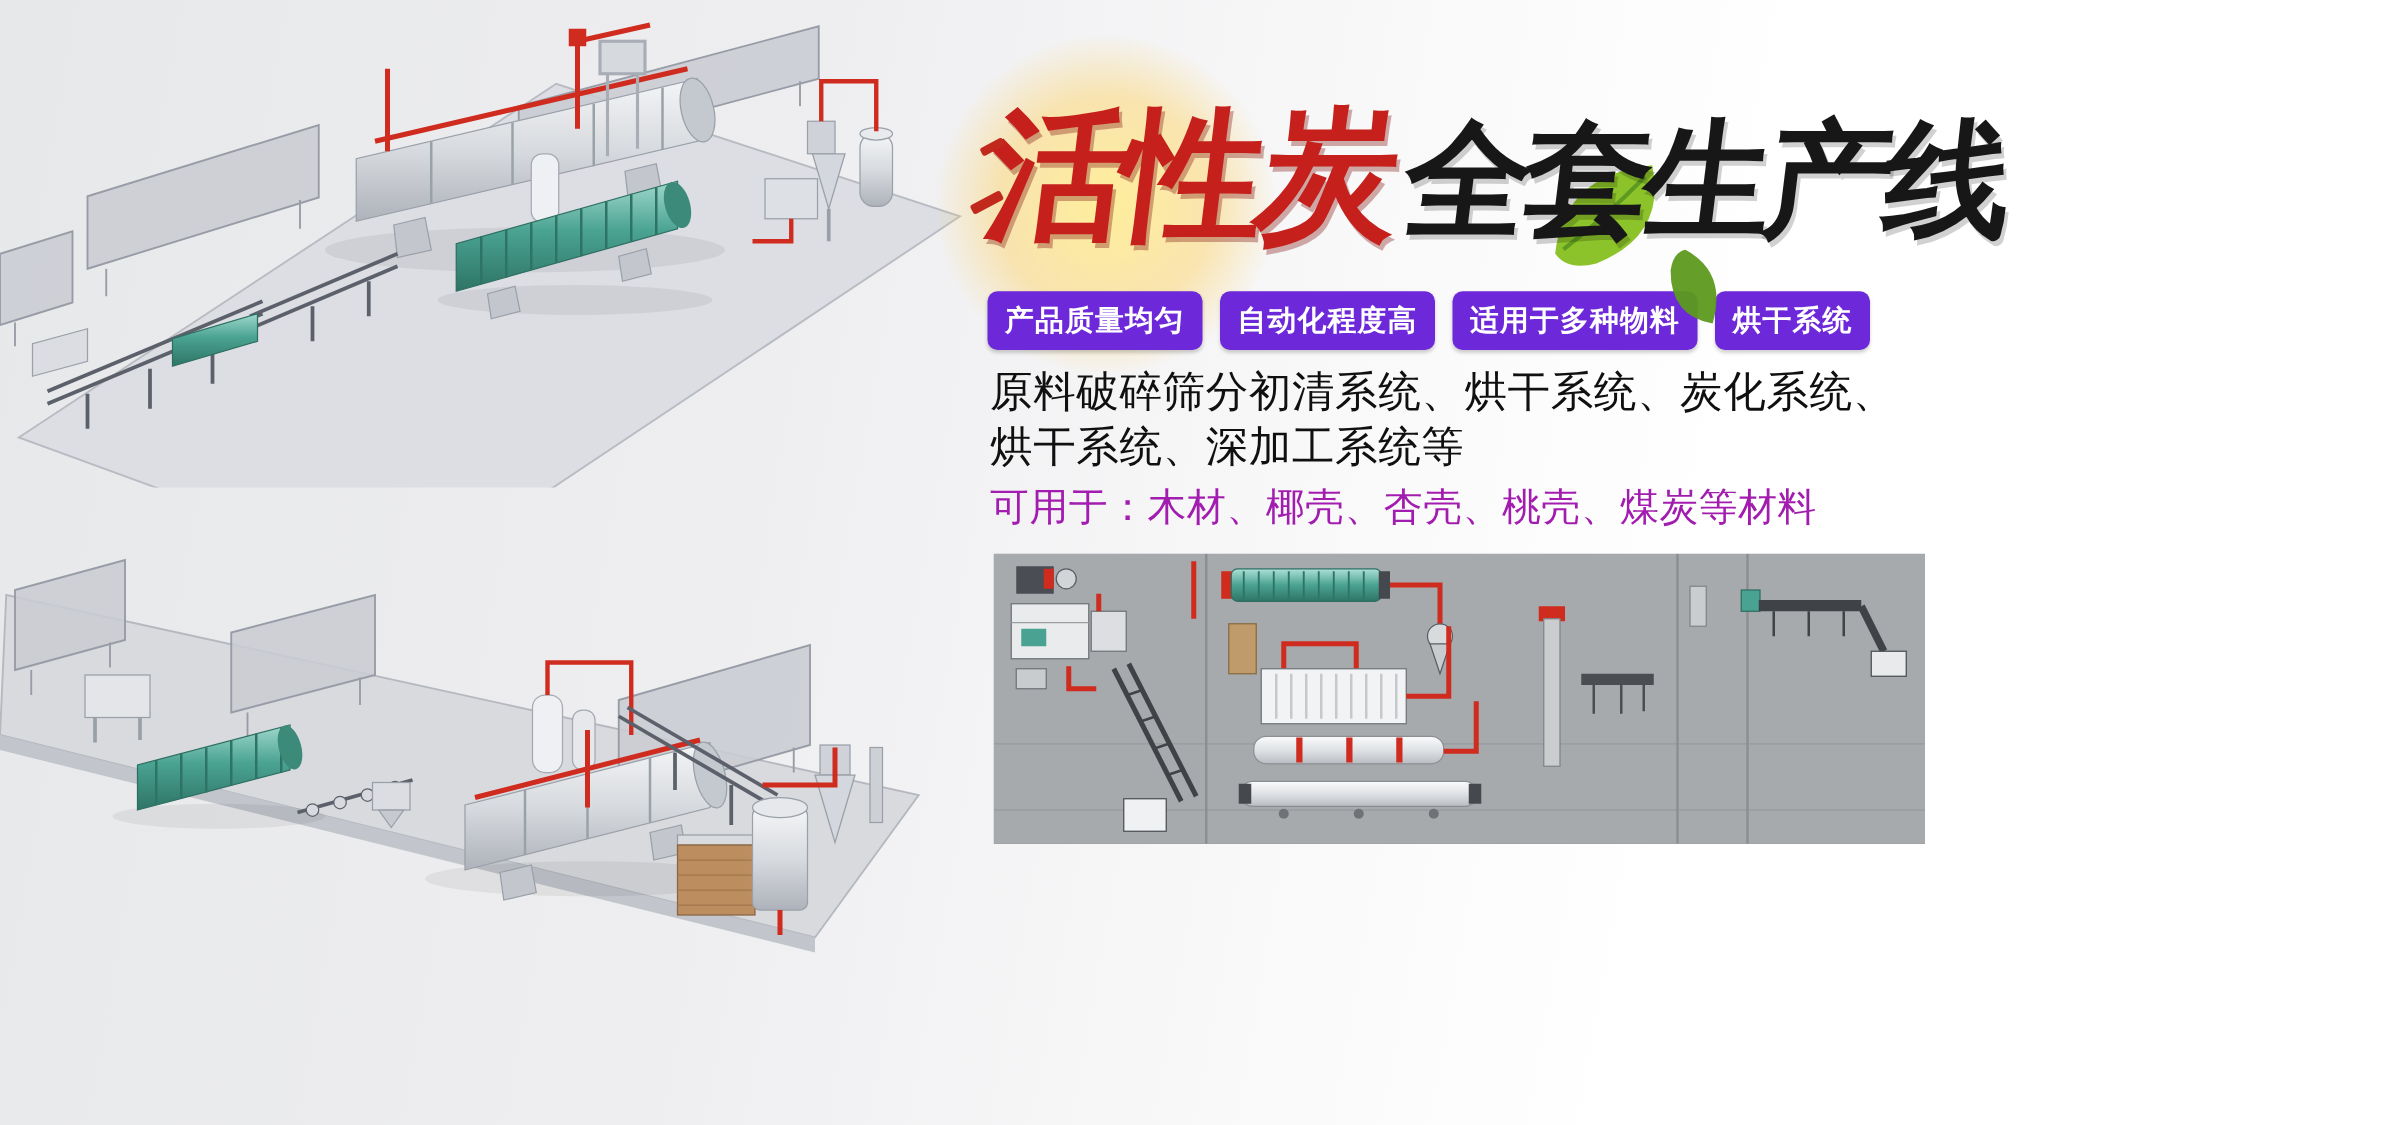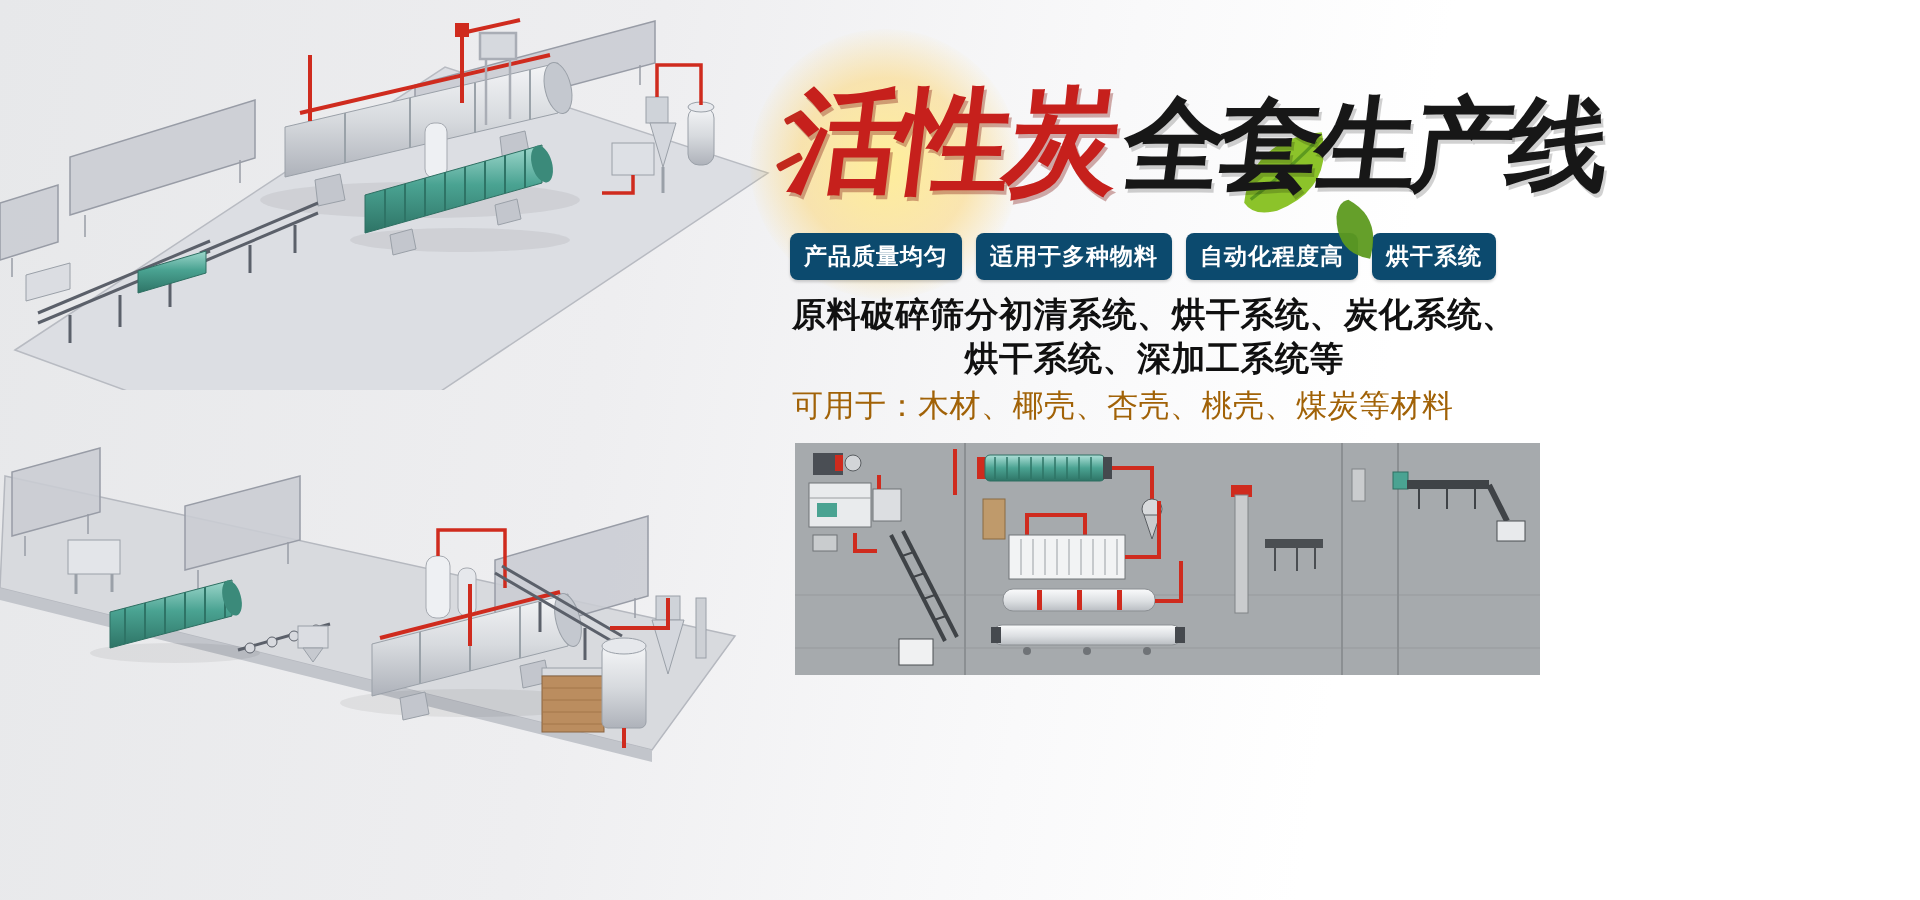--- a/index.html
+++ b/index.html
@@ -23,27 +23,27 @@
   .t-black{font-size:102px;color:#171717;text-shadow:3px 4px 0 rgba(0,0,0,.18);margin-left:10px;z-index:2;}
   .brush-mark{position:absolute;background:#c2291d;border-radius:2px;z-index:3;}
   .brush-1{left:-6px;top:30px;width:20px;height:7px;transform:rotate(-28deg);}
   .brush-2{left:-14px;top:74px;width:27px;height:8px;transform:rotate(-28deg);}
   .leaf{position:absolute;z-index:1;}
   .leaf-big{left:440px;top:32px;width:130px;height:130px;}
   .leaf-small{left:520px;top:110px;width:78px;height:78px;z-index:3;opacity:.95;}
 
   
   .badges{position:absolute;left:10px;top:233px;display:flex;gap:14px;}
-  .badge{background:#0c4a6e;color:#ffffff;font-weight:bold;font-size:23px;
+  .badge{background:#6d28d9;color:#ffffff;font-weight:bold;font-size:23px;
     padding:8px 14px;border-radius:8px;letter-spacing:1px;box-shadow:0 2px 3px rgba(0,0,0,.18);}
 
   
   .desc{position:absolute;left:12px;top:292px;}
-  .desc .bold-line{font-size:34px;font-weight:bold;color:#101010;line-height:44px;letter-spacing:.5px;margin:0;text-align:center;}
-  .desc .light-line{font-size:31px;font-weight:normal;color:#a16207;line-height:44px;letter-spacing:.5px;margin:4px 0 0 0;}
+  .desc .bold-line{font-size:34px;font-weight:normal;color:#101010;line-height:44px;letter-spacing:.5px;margin:0;}
+  .desc .light-line{font-size:31px;font-weight:normal;color:#a21caf;line-height:44px;letter-spacing:.5px;margin:4px 0 0 0;}
 
   
   .inset{position:absolute;left:15px;top:443px;width:745px;height:232px;
     box-shadow:inset 0 0 0 1px #8e9295;background:#a6aaad;}
   svg{display:block;}
 </style>
 </head>
 <body>
 
 <div class="banner">
@@ -285,22 +285,22 @@
       <span class="leaf leaf-small">
         <svg viewBox="0 0 100 100" width="78" height="78">
           <path d="M18,78 Q8,30 58,8 Q80,46 44,76 Q28,86 18,78 Z" fill="#5d9a1f" transform="rotate(130 50 50)"></path>
         </svg>
       </span>
       <span class="t-red">活性炭</span><span class="t-black">全套生产线</span>
     </div>
 
     <div class="badges">
       <span class="badge">产品质量均匀</span>
+      <span class="badge">自动化程度高</span>
       <span class="badge">适用于多种物料</span>
-      <span class="badge">自动化程度高</span>
       <span class="badge">烘干系统</span>
     </div>
 
     <div class="desc">
       <p class="bold-line">原料破碎筛分初清系统、烘干系统、炭化系统、</p>
       <p class="bold-line">烘干系统、深加工系统等</p>
       <p class="light-line">可用于：木材、椰壳、杏壳、桃壳、煤炭等材料</p>
     </div>
 
     <div class="inset">

